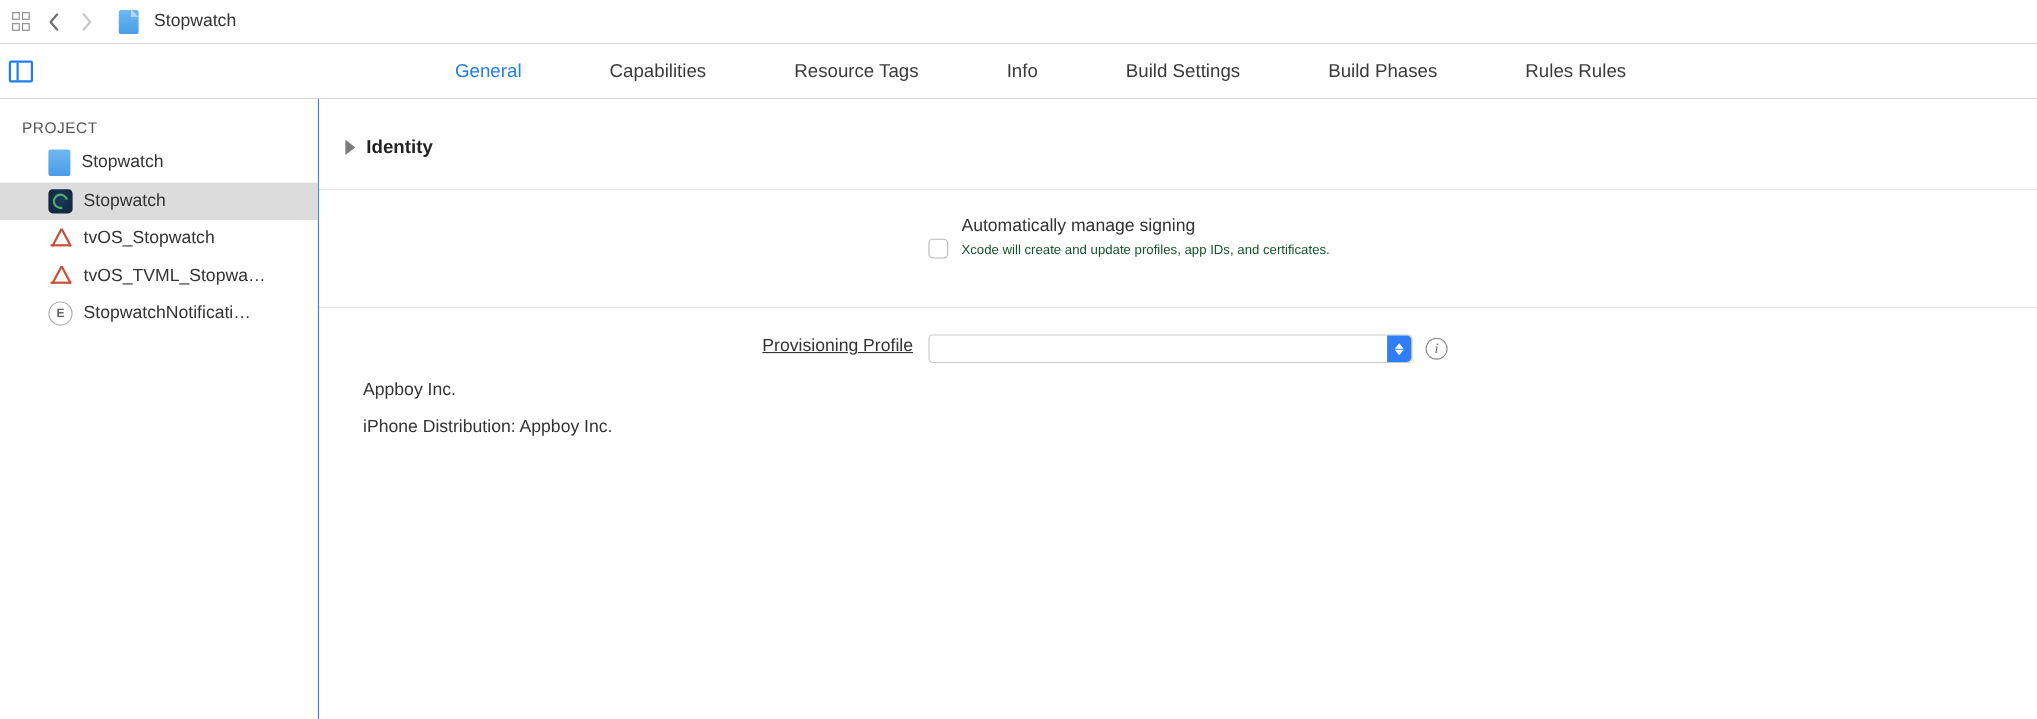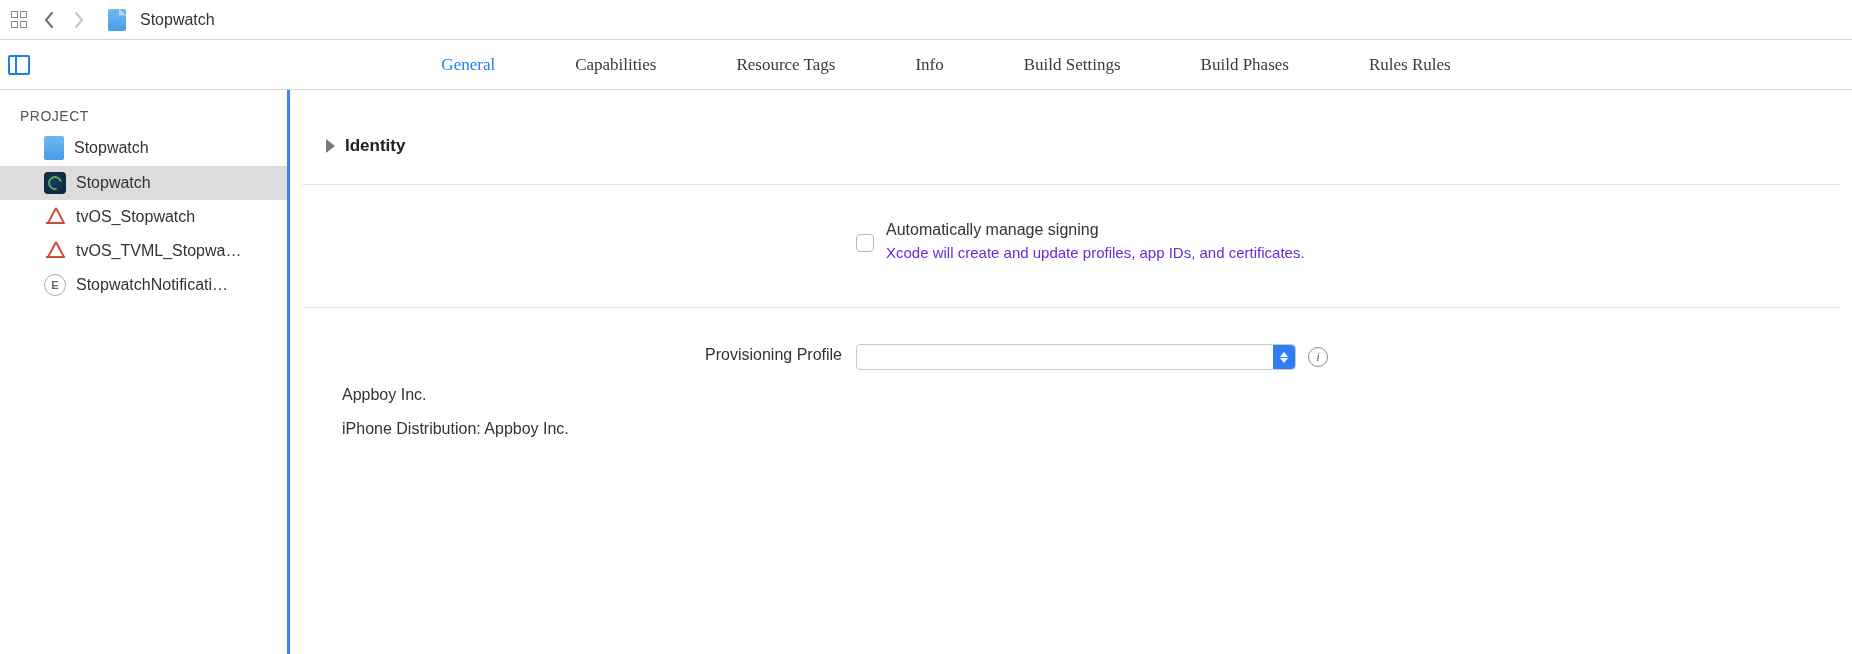--- a/index.html
+++ b/index.html
@@ -48,29 +48,29 @@
     width: 40px; display:flex; align-items:center; justify-content:flex-start; padding-left:8px;
   }
   .sidebar-toggle {
     width: 22px; height: 20px; border:2px solid #1f7fe8; border-radius:2px; position:relative;
   }
   .sidebar-toggle::before {
     content:""; position:absolute; left:5px; top:0; bottom:0; width:2px; background:#1f7fe8;
   }
   .tabs {
     flex:1; display:flex; align-items:center; justify-content:center; gap: 80px;
-    font-size: 17px; color:#3a3a3a;font-family:Liberation Serif, serif;
+    font-size: 17px; color:#3a3a3a;
   }
   .tab { cursor:pointer; white-space:nowrap;}
   .tab.active { color:#1f7fe8; }
 
   
   .split { display:flex; height: calc(654px - 40px - 50px); }
   .sidebar {
-    width: 290px; border-right:3px solid #3b82f6; padding-top:10px;
+    width: 290px; border-right:1px solid #3b82f6; padding-top:10px;
   }
   .section-label {
     font-size: 14px; color:#555; letter-spacing: .5px; padding: 8px 20px 6px;
     font-weight: 400;
   }
   .sidebar-item {
     display:flex; align-items:center; gap:10px; padding: 6px 20px 6px 44px;
     font-size:16px; color:#333; cursor:pointer; white-space:nowrap; overflow:hidden; text-overflow:ellipsis;
   }
   .sidebar-item.selected { background:#dcdcdc; }
@@ -98,46 +98,46 @@
   .tvos-icon span {
     position:absolute; left:2px; right:2px; bottom:4px; height:2px; background:#c94f38;
   }
   .ext-icon {
     width:22px; height:22px; border:1.5px solid #aaa; border-radius:50%; display:flex;
     align-items:center; justify-content:center; font-size:11px; color:#666; font-weight:600;
   }
 
   
   .content { flex:1; overflow:auto; padding: 20px 0 40px; }
-  .group { border-bottom:1px solid #e4e4e4; margin: 12px; padding: 14px 0 18px; }
+  .group { border-bottom:1px solid #e4e4e4; margin: 0; padding: 14px 0 18px; }
   .group-header {
     display:flex; align-items:center; gap:10px; padding: 0 0 10px 24px;
     font-size:17px; font-weight:700; color:#222; cursor:pointer;
   }
   .disclosure { width:0; height:0; display:inline-block; }
   .disclosure.right {
     border-top:7px solid transparent; border-bottom:7px solid transparent;
     border-left:9px solid #7a7a7a;
   }
   .disclosure.down {
     border-left:7px solid transparent; border-right:7px solid transparent;
     border-top:9px solid #7a7a7a;
   }
   .group-body { padding: 10px 40px 10px 40px; }
   .form-row { display:flex; align-items:flex-start; gap:14px; margin-bottom: 16px; }
   .form-label {
-    width: 500px; text-align:right; font-size:16px; color:#333; padding-top:2px;
+    width: 500px; text-align:right; font-size:16px; color:#333; padding-top:2px;text-decoration:underline;
   }
   .form-value { font-size:16px; color:#333; }
-  .checkbox-row { display:flex; align-items:center; gap:12px; }
+  .checkbox-row { display:flex; align-items:flex-end; gap:12px; }
   .checkbox {
     width:18px; height:18px; border:1px solid #b9b9b9; border-radius:4px; background:#fff;
     cursor:pointer; flex-shrink:0; margin-top:2px;
   }
-  .help-text { font-size:15px; color:#6d28d9; margin-top:4px; max-width:460px; line-height:1.35;}
+  .help-text { font-size:12px; color:#14532d; margin-top:4px; max-width:460px; line-height:1.35;}
   .select-wrap {
     display:flex; align-items:center; gap:12px;
   }
   .select {
     width: 440px; height:26px; border:1px solid #c9c9c9; border-radius:4px; background:#fff;
     position:relative; cursor:pointer;
   }
   .select .knob {
     position:absolute; right:0; top:0; bottom:0; width:22px;
     background:#2f7ef6; border-radius: 0 4px 4px 0;

